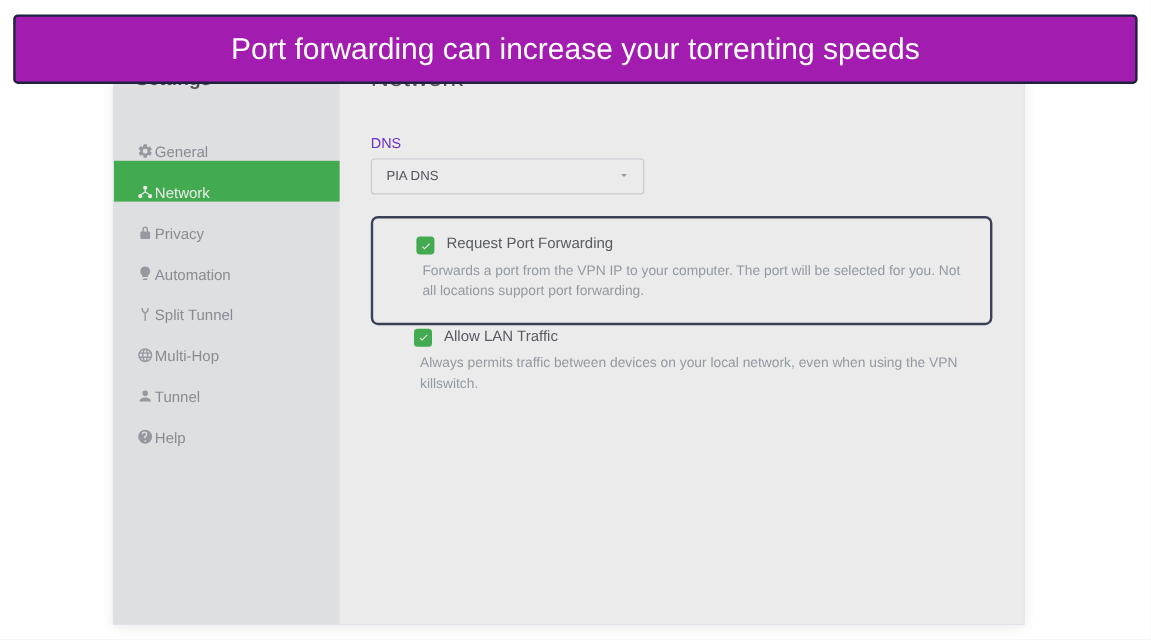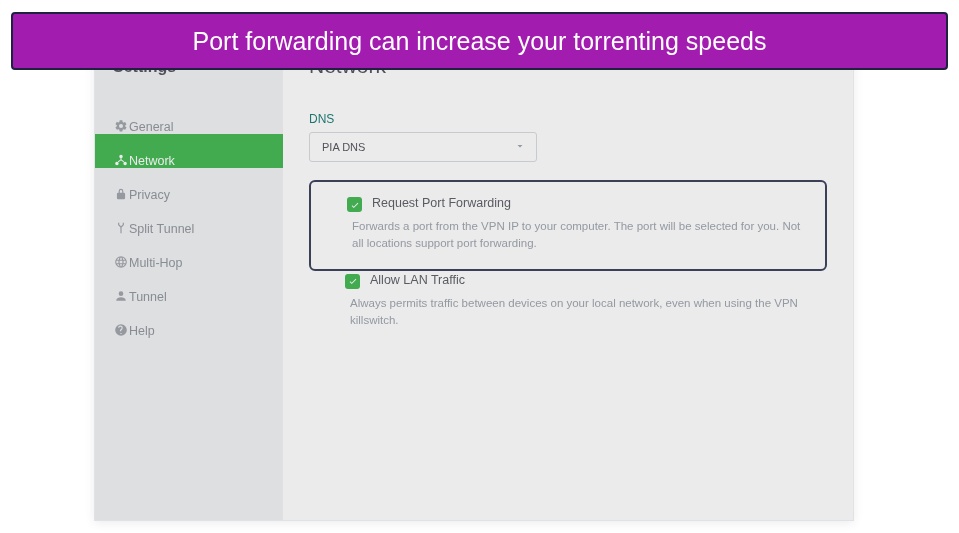--- a/index.html
+++ b/index.html
@@ -82,21 +82,21 @@
     }
     .content-header {
       font-size: 21px;
       color: #4d4d55;
       font-weight: 400;
       height: 28px;
       display:flex; align-items:flex-start;
       margin-bottom: 30px;
       overflow: hidden;
     }
-    .field-label { font-size:12px; color:#0f766e; margin-bottom:6px; }
+    .field-label { font-size:12px; color:#6d28d9; margin-bottom:6px; }
     .dropdown {
       width: 228px;
       height: 30px;
       border: 1px solid #d6d9de;
       border-radius: 3px;
       background: #fff;
       display:flex; align-items:center;
       padding: 0 12px;
       font-size: 11px;
       color: #4d4d55;
@@ -160,20 +160,28 @@
         <span class="icon">
           <svg viewBox="0 0 24 24" width="14" height="14" fill="currentColor">
               <path d="M17 10h-1V7a4 4 0 0 0-8 0v3H7a2 2 0 0 0-2 2v7a2 2 0 0 0 2 2h10a2 2 0 0 0 2-2v-7a2 2 0 0 0-2-2zm-7-3a2 2 0 0 1 4 0v3h-4z"></path>
             </svg>
         </span>
         <span>Privacy</span>
       </div>
       <div class="nav-item">
         <span class="icon">
           <svg viewBox="0 0 24 24" width="14" height="14" fill="currentColor">
+              <path d="M9 21h6v-2H9v2zm3-19a7 7 0 0 0-4 12.74V17h8v-2.26A7 7 0 0 0 12 2z"></path>
+            </svg>
+        </span>
+        <span>Automation</span>
+      </div>
+      <div class="nav-item">
+        <span class="icon">
+          <svg viewBox="0 0 24 24" width="14" height="14" fill="currentColor">
               <path d="M7 3v4l4 4v10h2V11l4-4V3h-2v3.17L12 9.17 9 6.17V3z"></path>
             </svg>
         </span>
         <span>Split Tunnel</span>
       </div>
       <div class="nav-item">
         <span class="icon">
           <svg viewBox="0 0 24 24" width="14" height="14" fill="currentColor">
               <path d="M12 2a10 10 0 1 0 0 20 10 10 0 0 0 0-20zm6.93 6h-3.08a15.7 15.7 0 0 0-1.38-3.56A8.03 8.03 0 0 1 18.93 8zM12 4c.83 1.2 1.48 2.53 1.91 4h-3.82c.43-1.47 1.08-2.8 1.91-4zM4.26 14a8.1 8.1 0 0 1 0-4h3.38a16.5 16.5 0 0 0 0 4zm.81 2h3.08c.33 1.25.78 2.45 1.38 3.56A8.03 8.03 0 0 1 5.07 16zM8.15 8H5.07a8.03 8.03 0 0 1 4.46-3.56A15.7 15.7 0 0 0 8.15 8zM12 20c-.83-1.2-1.48-2.53-1.91-4h3.82c-.43 1.47-1.08 2.8-1.91 4zm2.34-6H9.66a14.7 14.7 0 0 1 0-4h4.68a14.7 14.7 0 0 1 0 4zm.13 5.56c.6-1.11 1.05-2.31 1.38-3.56h3.08a8.03 8.03 0 0 1-4.46 3.56zM16.36 14a16.5 16.5 0 0 0 0-4h3.38a8.1 8.1 0 0 1 0 4z"></path>
             </svg>

